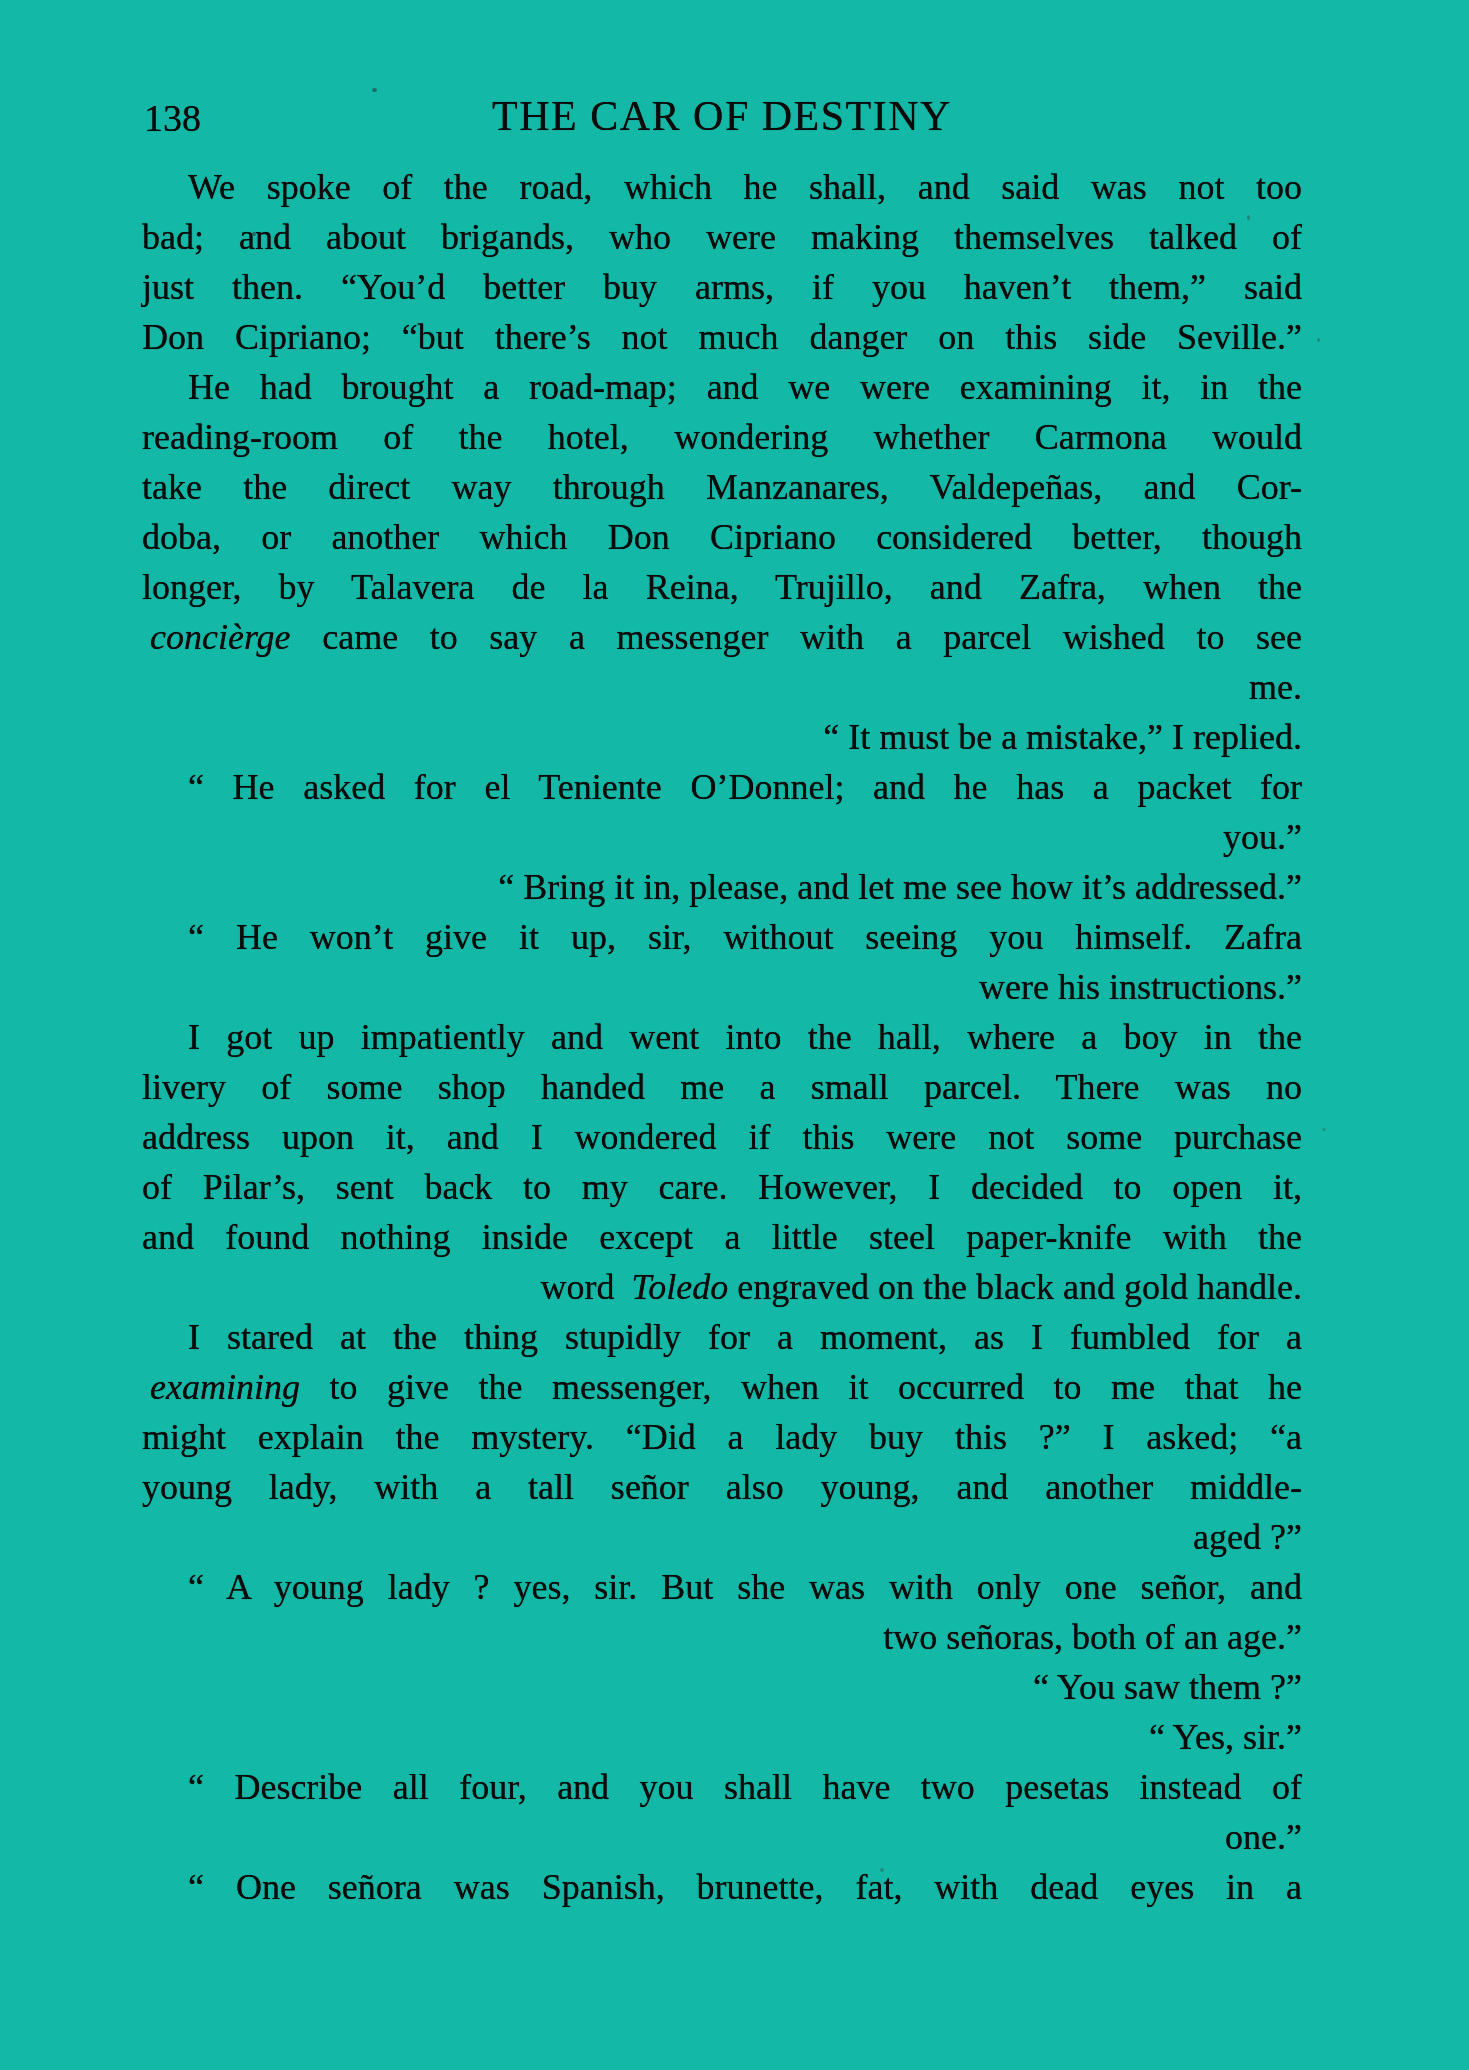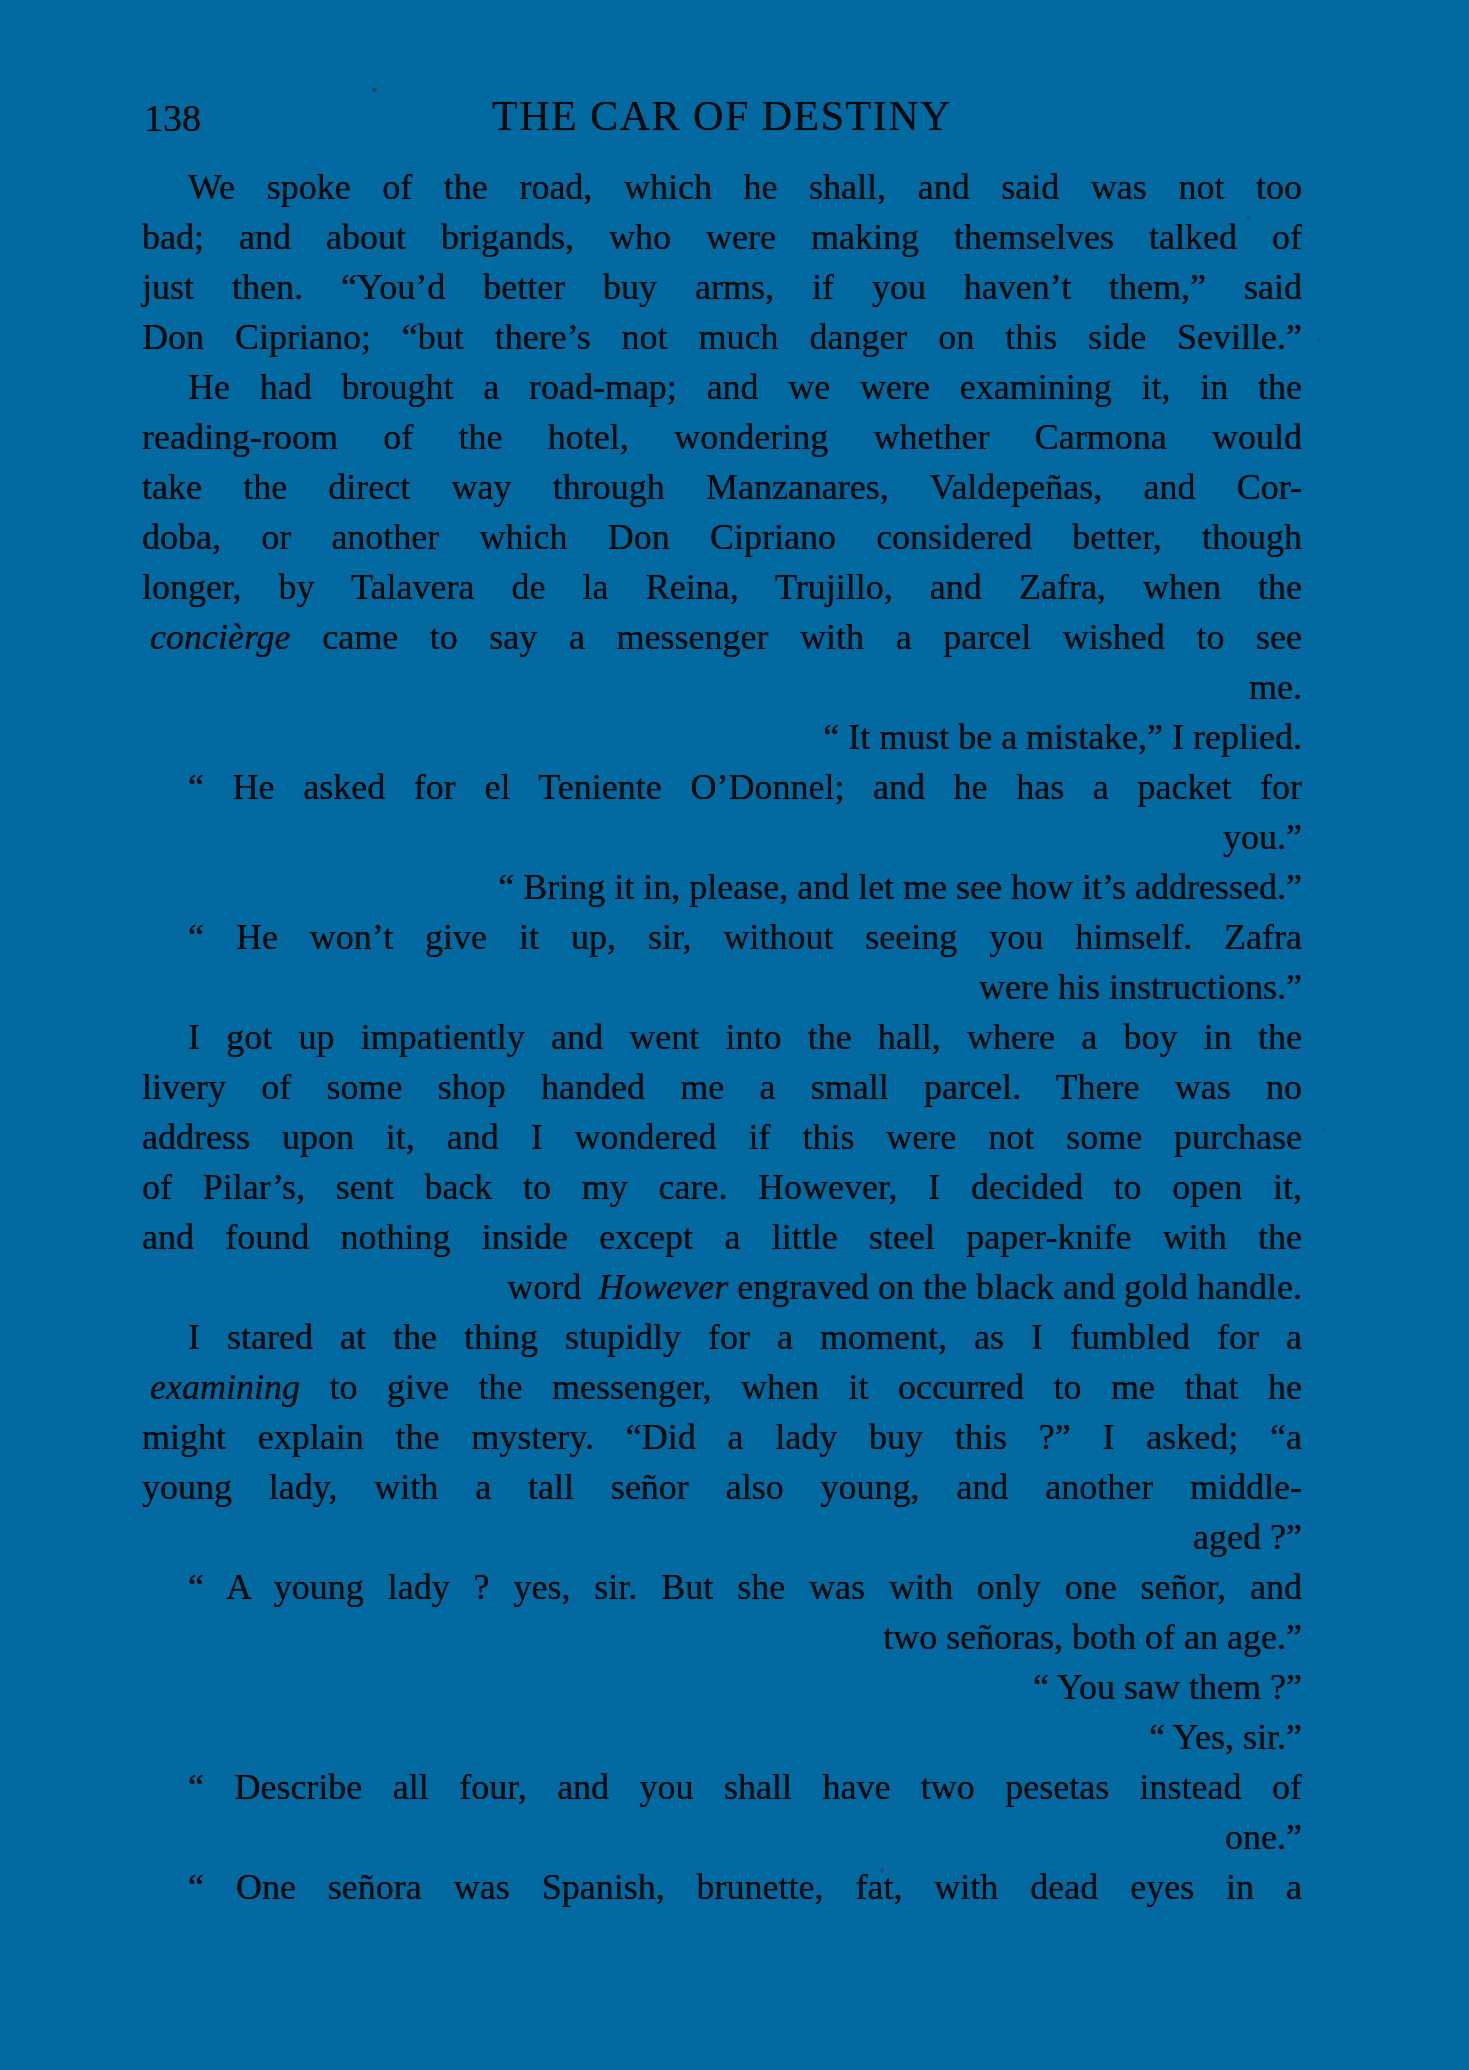--- a/index.html
+++ b/index.html
@@ -3,21 +3,21 @@
 <meta charset="utf-8">
 <style>
   html,body{margin:0;padding:0;}
   body{
     width:1469px;height:2070px;
     background:#e9e9e7;
     font-family:"Liberation Serif", serif;
   }
   .page{
     position:absolute;left:0;top:0;width:1469px;height:2070px;
-    background:#0369a1;
+    background:#14b8a6;
     color:#0b0b0b;
     overflow:hidden;
   }
   
   .inky{ text-shadow:0 0 0.7px rgba(0,0,0,0.85); }
 
   .header{
     position:absolute;left:142px;top:93px;width:1160px;height:50px;
   }
   .folio{
@@ -85,21 +85,21 @@
       <div class="line indent just"><span>“ He asked for el Teniente O’Donnel; and he has a packet for</span></div>
       <div class="line"><span>you.”</span></div>
       <div class="line indent"><span>“ Bring it in, please, and let me see how it’s addressed.”</span></div>
       <div class="line indent just"><span>“ He won’t give it up, sir, without seeing you himself. Zafra</span></div>
       <div class="line"><span>were his instructions.”</span></div>
       <div class="line indent just"><span>I got up impatiently and went into the hall, where a boy in the</span></div>
       <div class="line just"><span>livery of some shop handed me a small parcel. There was no</span></div>
       <div class="line just"><span>address upon it, and I wondered if this were not some purchase</span></div>
       <div class="line just"><span>of Pilar’s, sent back to my care. However, I decided to open it,</span></div>
       <div class="line just"><span>and found nothing inside except a little steel paper-knife with the</span></div>
-      <div class="line"><span>word </span><span class="it">However</span><span> engraved on the black and gold handle.</span></div>
+      <div class="line"><span>word </span><span class="it">Toledo</span><span> engraved on the black and gold handle.</span></div>
       <div class="line indent just"><span>I stared at the thing stupidly for a moment, as I fumbled for a</span></div>
       <div class="line just"><span class="it">examining</span><span> to give the messenger, when it occurred to me that he</span></div>
       <div class="line just"><span>might explain the mystery. “Did a lady buy this ?” I asked; “a</span></div>
       <div class="line just"><span>young lady, with a tall señor also young, and another middle-</span></div>
       <div class="line"><span>aged ?”</span></div>
       <div class="line indent just"><span>“ A young lady ? yes, sir. But she was with only one señor, and</span></div>
       <div class="line"><span>two señoras, both of an age.”</span></div>
       <div class="line indent"><span>“ You saw them ?”</span></div>
       <div class="line indent"><span>“ Yes, sir.”</span></div>
       <div class="line indent just"><span>“ Describe all four, and you shall have two pesetas instead of</span></div>

